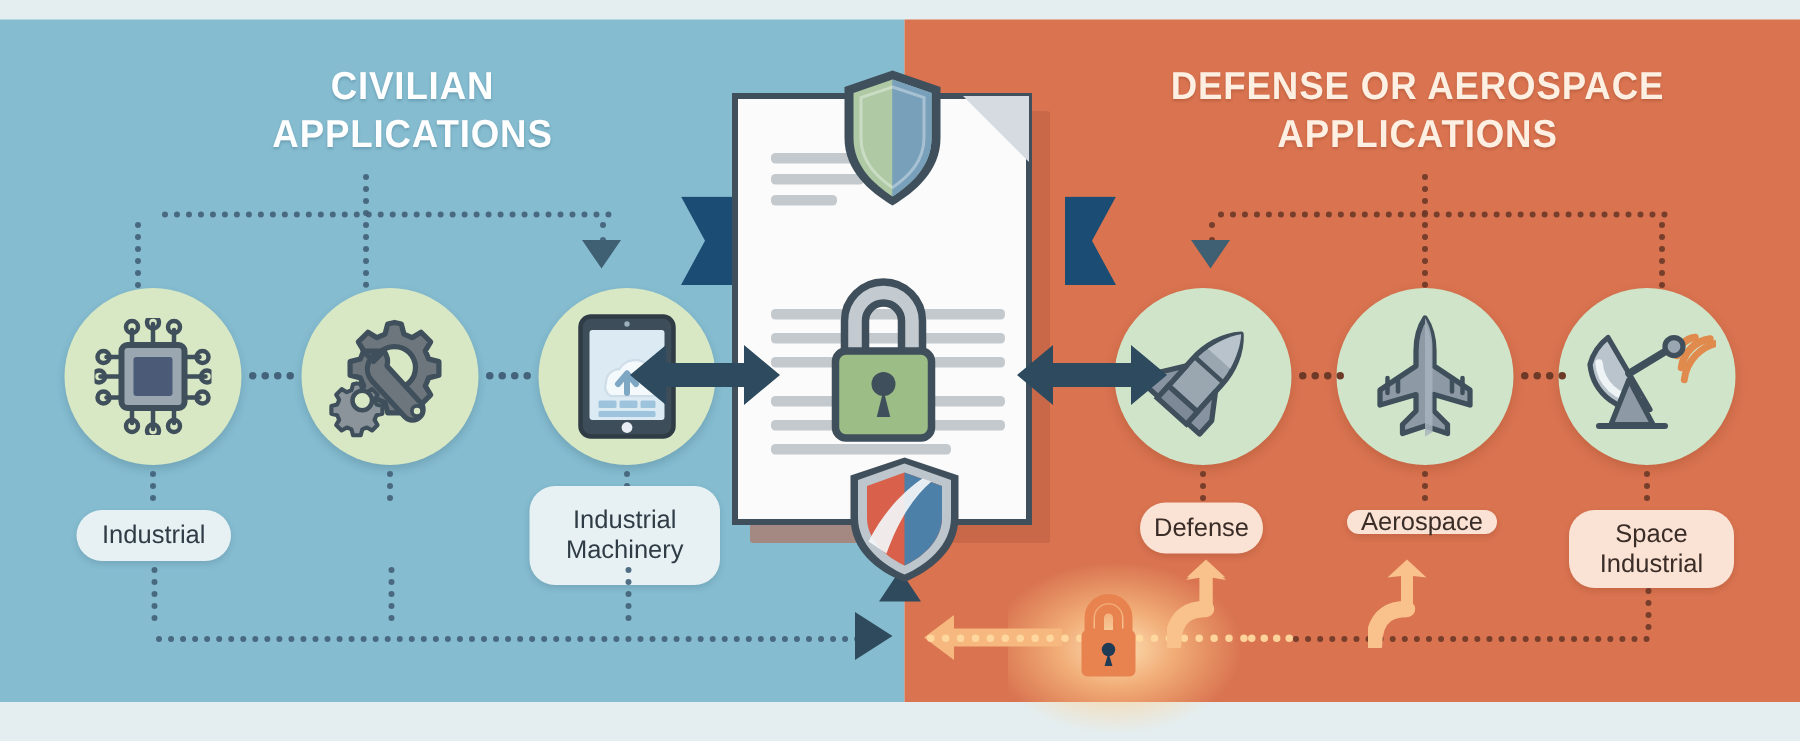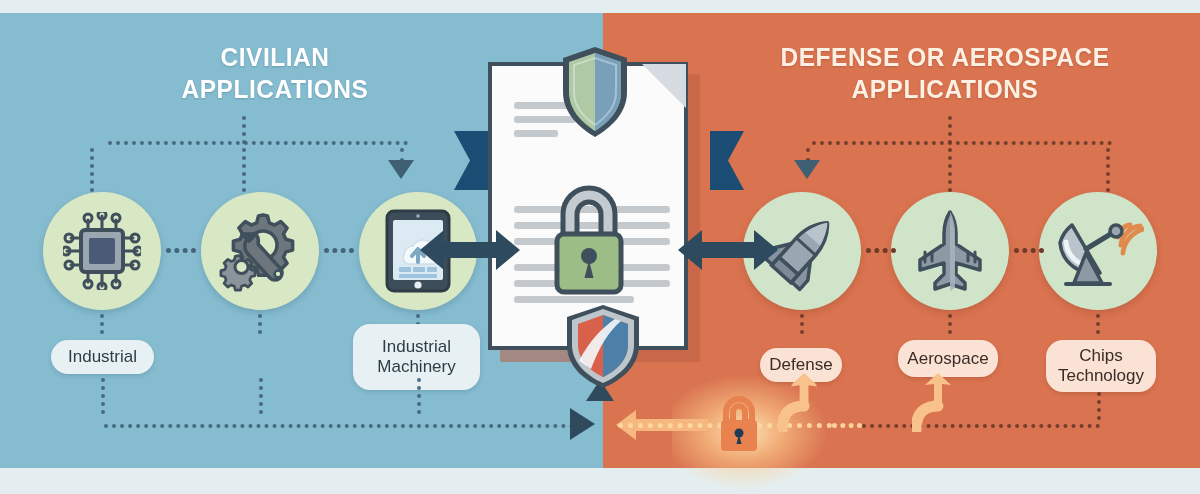--- a/index.html
+++ b/index.html
@@ -259,28 +259,28 @@
   <div class="drop warm" style="left:948px;top:314px;height:20px;"></div>
   <div class="drop warm" style="left:1096px;top:314px;height:20px;"></div>
 
   <div class="pill" style="left:51px;top:340px;width:103px;height:34px;">
     <span>Industrial</span>
   </div>
   <div class="pill" style="left:353px;top:324px;width:127px;height:66px;">
     <span>Industrial Machinery</span>
   </div>
 
-  <div class="pill warm" style="left:760px;top:348px;width:82px;height:34px;">
+  <div class="pill warm" style="left:760px;top:335px;width:82px;height:34px;">
     <span>Defense</span>
   </div>
-  <div class="pill warm" style="left:898px;top:340px;width:100px;height:37px;">
+  <div class="pill warm" style="left:898px;top:340px;width:100px;height:16px;">
     <span>Aerospace</span>
   </div>
   <div class="pill warm" style="left:1046px;top:340px;width:110px;height:52px;">
-    <span>Chips Technology</span>
+    <span>Space Industrial</span>
   </div>
 
   <div class="drop" style="left:101px;top:378px;height:36px;"></div>
   <div class="drop" style="left:259px;top:378px;height:36px;"></div>
   <div class="drop" style="left:417px;top:378px;height:36px;"></div>
   <div class="bus" style="left:104px;top:424px;width:470px;"></div>
   <div class="tri-right" style="left:570px;top:408px;"></div>
   <div class="tri-up" style="left:586px;top:380px;"></div>
 
   <div class="drop warm" style="left:1097px;top:392px;height:28px;"></div>

